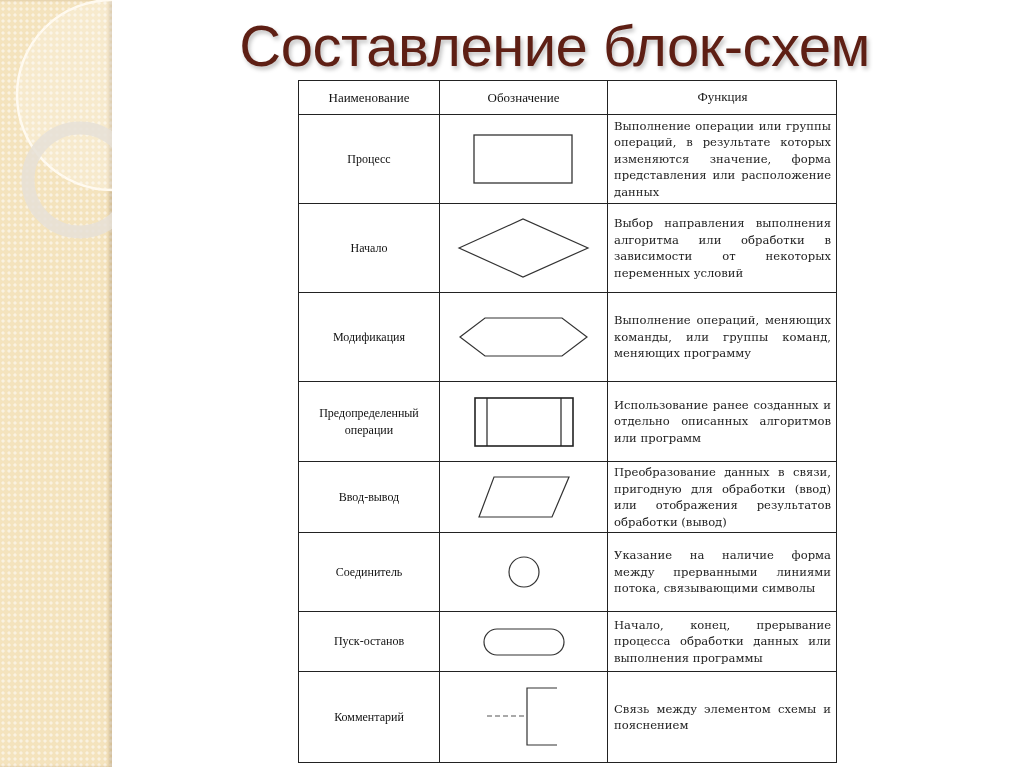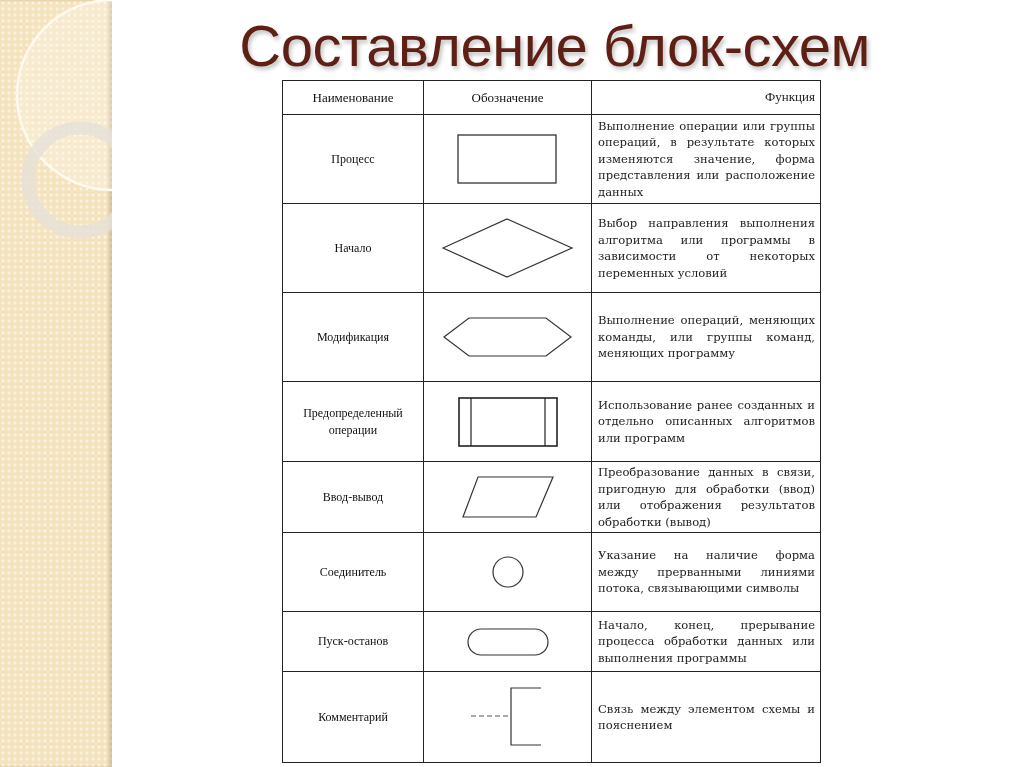--- a/index.html
+++ b/index.html
@@ -8,21 +8,21 @@
   .sidebar { position:absolute; left:0; top:0; width:112px; height:767px;
     background-color:#f4e3bd;
     background-image: radial-gradient(circle, rgba(255,255,255,0.55) 1.4px, transparent 1.8px);
     background-size:6px 6px;
     box-shadow: inset -3px 0 3px rgba(150,120,80,0.35);
     overflow:hidden; }
   .sidebar svg { position:absolute; left:0; top:0; }
   .title { position:absolute; left:170px; top:12px; width:700px; text-align:right;
     font-family:"Liberation Sans", sans-serif; font-size:58px; color:#5e1f14;
     text-shadow: 2px 3px 4px rgba(0,0,0,0.25); letter-spacing:-0.5px; margin:0; font-weight:normal;}
-  table.blocks { position:absolute; left:282px; top:80px; border-collapse:collapse;
+  table.blocks { position:absolute; left:298px; top:80px; border-collapse:collapse;
     border:1.5px solid #222; }
   table.blocks td, table.blocks th { border:1.5px solid #222; padding:0; vertical-align:middle; }
   th { font-weight:normal; font-size:13px; color:#111; height:29px; }
   .c-name { width:140px; text-align:center; font-size:12px; color:#111; line-height:17px; }
   .c-sym { width:167px; }
   .c-func { width:217px; font-size:13.5px; line-height:16.5px; color:#222; padding:2px 5px 2px 6px !important;
     text-align:justify; font-family:"DejaVu Serif", serif; font-size:11.6px; }
   .c-sym svg { display:block; margin:0 auto; }
 </style>
 </head>
@@ -35,41 +35,41 @@
   </svg>
 </div>
 
 <h1 class="title">Составление блок-схем</h1>
 
 <table class="blocks">
   <tbody>
       <tr>
     <th class="c-name" style="font-size:13px">Наименование</th>
     <th class="c-sym" style="font-size:13px">Обозначение</th>
-    <th class="c-func" style="text-align:right;font-family:'Liberation Serif',serif;font-size:13px">Функция</th>
+    <th class="c-func" style="text-align:center;font-family:'Liberation Serif',serif;font-size:13px">Функция</th>
   </tr>
 
   <tr style="height:89px">
     <td class="c-name">Процесс</td>
     <td class="c-sym">
       <svg width="110" height="56">
             <rect x="5" y="4" width="98" height="48" fill="none" stroke="#333" stroke-width="1.3"></rect>
           </svg>
     </td>
     <td class="c-func">Выполнение операции или группы операций, в результате которых изменяются значение, форма представления или расположение данных</td>
   </tr>
 
   <tr style="height:89px">
     <td class="c-name">Начало</td>
     <td class="c-sym">
       <svg width="135" height="64">
             <polygon points="3,32 67,3 132,32 67,61" fill="none" stroke="#333" stroke-width="1.2"></polygon>
           </svg>
     </td>
-    <td class="c-func">Выбор направления выполнения алгоритма или программы в зависимости от некоторых переменных условий</td>
+    <td class="c-func">Выбор направления выполнения алгоритма или обработки в зависимости от некоторых переменных условий</td>
   </tr>
 
   <tr style="height:89px">
     <td class="c-name">Модификация</td>
     <td class="c-sym">
       <svg width="134" height="44">
             <polygon points="3,22 28,3 105,3 130,22 105,41 28,41" fill="none" stroke="#333" stroke-width="1.2"></polygon>
           </svg>
     </td>
     <td class="c-func">Выполнение операций, меняющих команды, или группы команд, меняющих программу</td>

